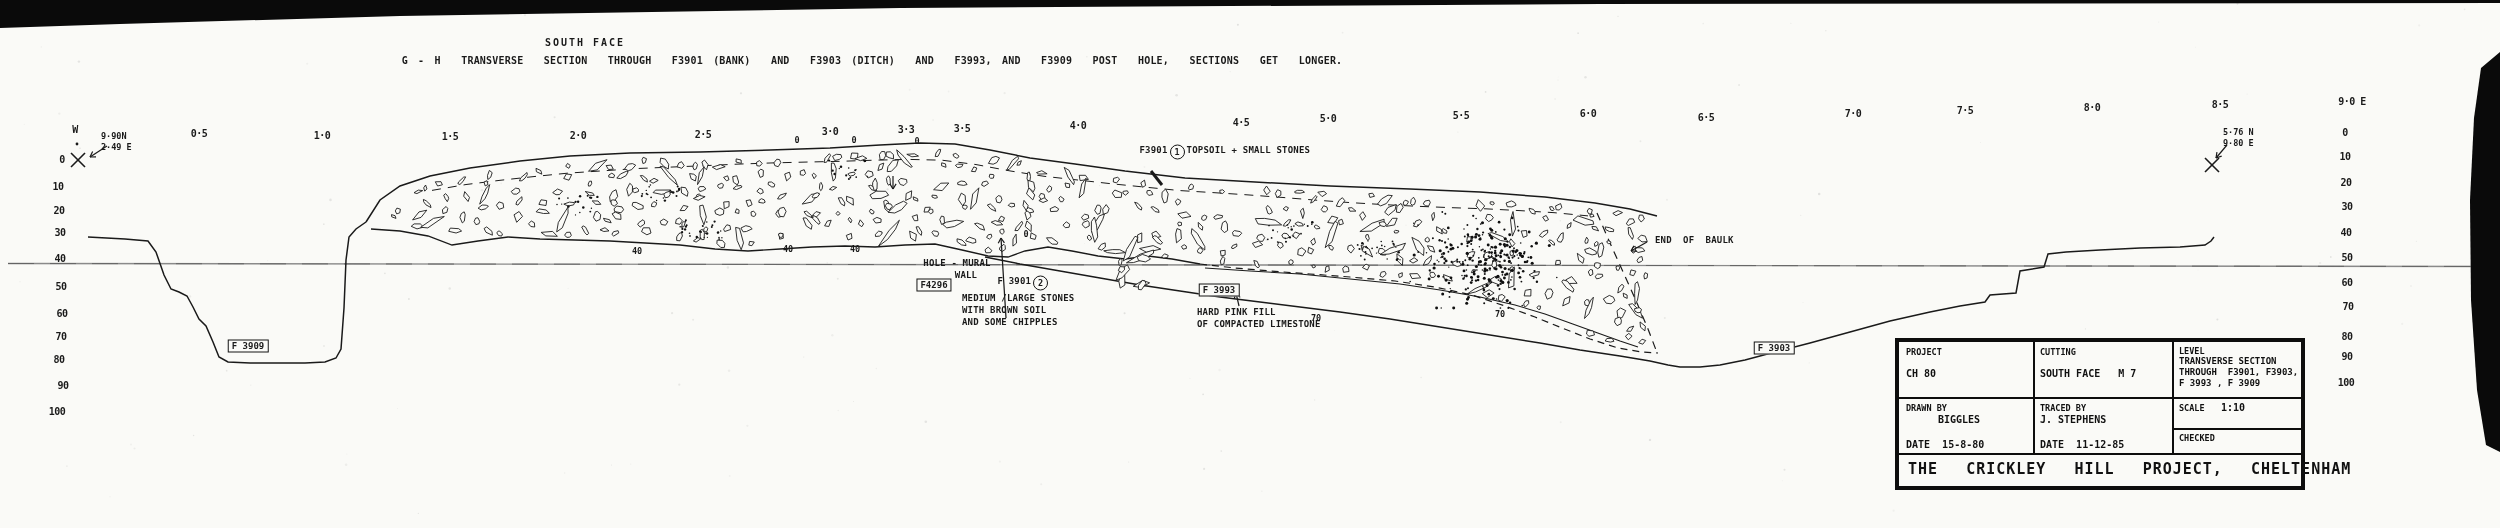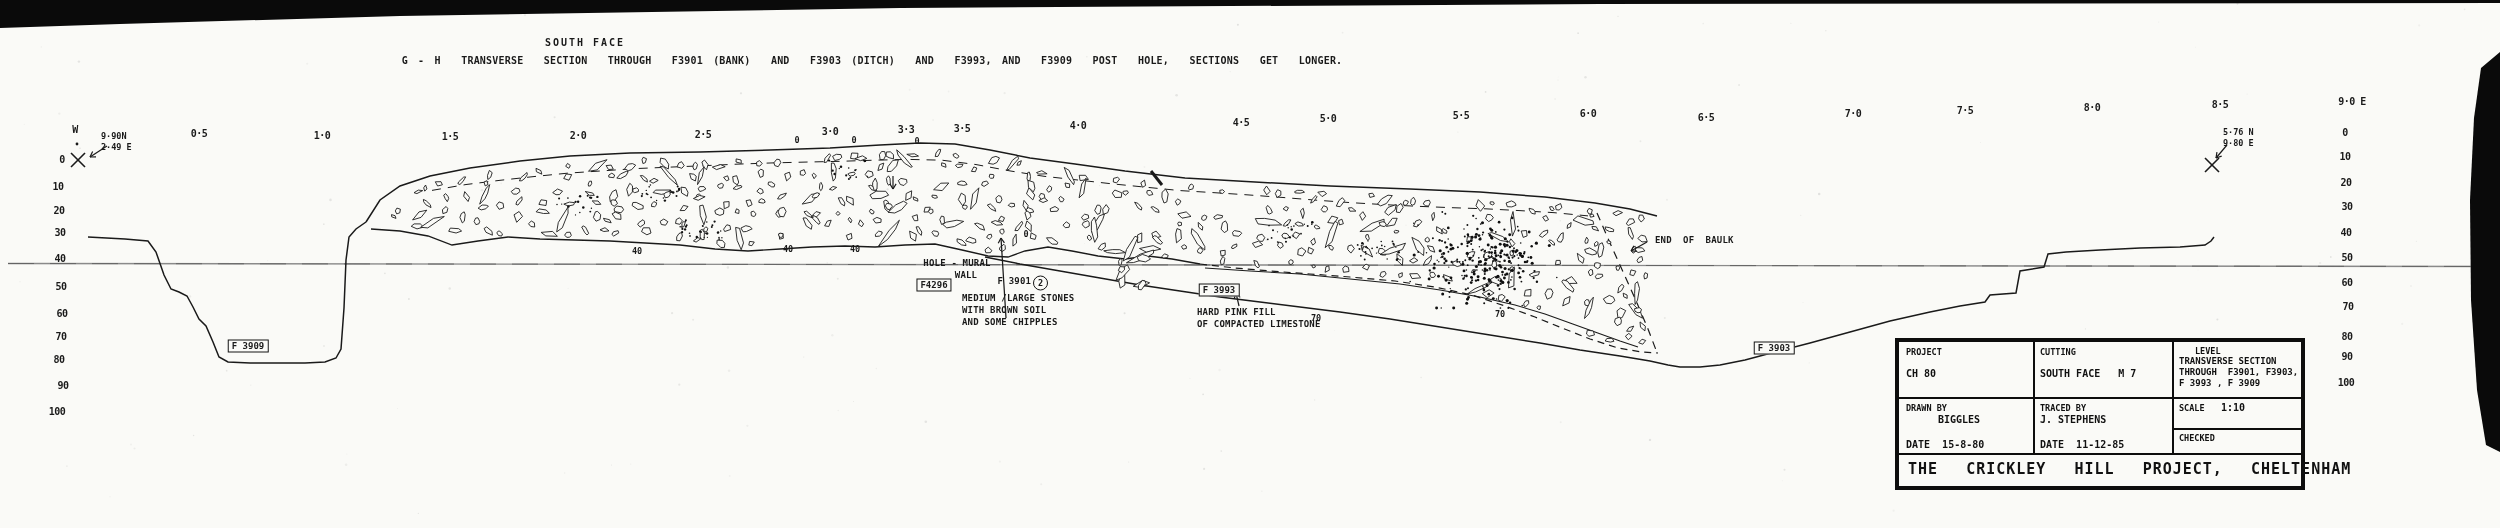--- a/index.html
+++ b/index.html
@@ -1016,20 +1016,23 @@
       <line x1="893" y1="176" x2="893" y2="189" stroke="#1a1a1a" stroke-width="1.2"></line>
       <line x1="893" y1="189" x2="889.9069917690712" y2="183.8586674797863" stroke="#1a1a1a" stroke-width="1.2"></line>
       <line x1="893" y1="189" x2="896.0930082309288" y2="183.8586674797863" stroke="#1a1a1a" stroke-width="1.2"></line>
       <polygon points="0,0 2500,0 2500,3 1600,4 900,8 400,16 120,24 0,28" fill="#0a0a0a"></polygon>
       <polygon points="2500,52 2500,452 2486,445 2477,390 2471,300 2470,200 2474,118 2481,68" fill="#0a0a0a"></polygon>
     </svg>
 
   <div class="lbl hdr" style="left:585px;top:43px;">SOUTH FACE</div>
   <div class="lbl sub" style="left:872px;top:61px;">G - H  TRANSVERSE  SECTION  THROUGH  F3901 (BANK)  AND  F3903 (DITCH)  AND  F3993, AND  F3909  POST  HOLE,  SECTIONS  GET  LONGER.</div>
 
+  <div class="lbl ann la" style="left:1117px;top:152px;">
+    <span>F3901</span><span class="circ">1</span><span>TOPSOIL + SMALL STONES</span>
+  </div>
 
   <div class="lbl ann" style="left:957px;top:263px;">HOLE - MURAL</div>
   <div class="lbl ann" style="left:966px;top:275px;">WALL</div>
 
   <div class="lbl ann la" style="left:975px;top:283px;">
     <span>F 3901</span><span class="circ">2</span>
   </div>
   <div class="lbl ann la" style="left:962px;top:298px;">MEDIUM /LARGE STONES</div>
   <div class="lbl ann la" style="left:962px;top:310px;">WITH BROWN SOIL</div>
   <div class="lbl ann la" style="left:962px;top:322px;">AND SOME CHIPPLES</div>
@@ -1045,21 +1048,21 @@
     <div class="tbline" style="left:0;top:55px;width:402px;height:2px;"></div>
     <div class="tbline" style="left:273px;top:86px;width:129px;height:2px;"></div>
     <div class="tbline" style="left:0;top:111px;width:402px;height:2px;"></div>
 
     <div class="tbtxt tb-label" style="left:7px;top:5px;">PROJECT</div>
     <div class="tbtxt tb-val" style="left:7px;top:26px;">CH 80</div>
 
     <div class="tbtxt tb-label" style="left:141px;top:5px;">CUTTING</div>
     <div class="tbtxt tb-val" style="left:141px;top:26px;">SOUTH FACE   M 7</div>
 
-    <div class="tbtxt tb-label" style="left:280px;top:4px;margin-left:16px;">LEVEL</div>
+    <div class="tbtxt tb-label" style="left:280px;top:4px;">LEVEL</div>
     <div class="tbtxt tb-val-sm" style="left:280px;top:14px;">TRANSVERSE SECTION</div>
     <div class="tbtxt tb-val-sm" style="left:280px;top:25px;">THROUGH  F3901, F3903,</div>
     <div class="tbtxt tb-val-sm" style="left:280px;top:36px;">F 3993 , F 3909</div>
 
     <div class="tbtxt tb-label" style="left:7px;top:61px;">DRAWN BY</div>
     <div class="tbtxt tb-val" style="left:7px;top:72px;padding-left:32px;">BIGGLES</div>
     <div class="tbtxt tb-val" style="left:7px;top:97px;">DATE  15-8-80</div>
 
     <div class="tbtxt tb-label" style="left:141px;top:61px;">TRACED BY</div>
     <div class="tbtxt tb-val" style="left:141px;top:72px;">J. STEPHENS</div>

